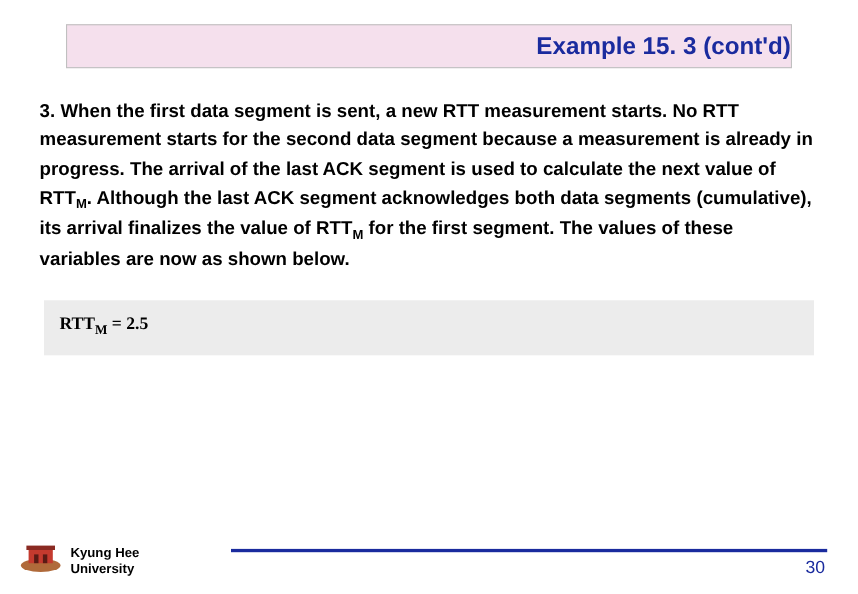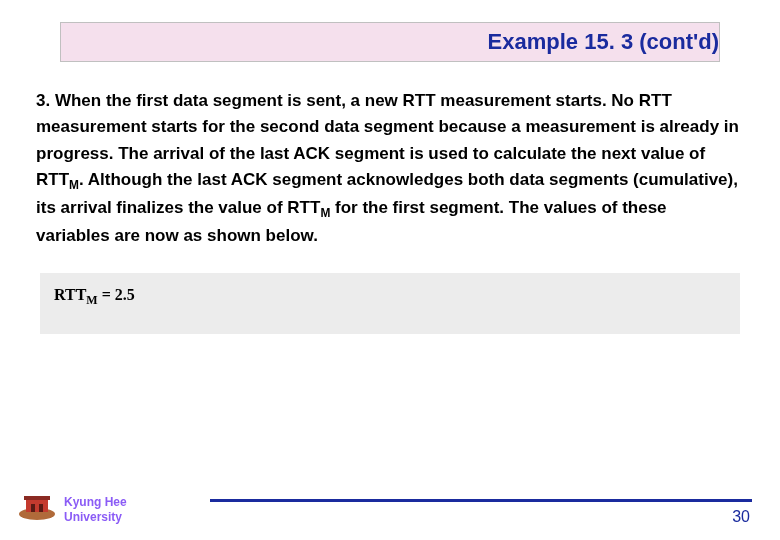--- a/index.html
+++ b/index.html
@@ -30,21 +30,21 @@
     line-height: 1.55;
     color: #000;
   }
   .body-text .num {
     font-weight: bold;
   }
   sub { font-size: 0.7em; vertical-align: sub; }
   .calc-box {
     margin: 24px 40px 0 40px;
     background: #ececec;
-    padding: 10px 14px 24px 14px;
+    padding: 10px 14px 14px 14px;
     font-family: "Times New Roman", Times, serif;
     font-size: 16px;
     line-height: 1.45;
     color: #000;
   }
   .calc-box .line { white-space: nowrap; }
   .calc-box sub { font-size: 0.75em; }
   .footer {
     position: absolute;
     left: 0;
@@ -59,21 +59,21 @@
     width: 42px;
     height: 30px;
   }
   .uni {
     position: absolute;
     left: 64px;
     bottom: 4px;
     font-size: 12px;
     font-weight: bold;
     line-height: 1.2;
-    color: #8b5cf6;
+    color: #000000;
   }
   .rule {
     position: absolute;
     left: 210px;
     right: 28px;
     bottom: 26px;
     height: 3px;
     background: #1a2b9e;
   }
   .pagenum {

